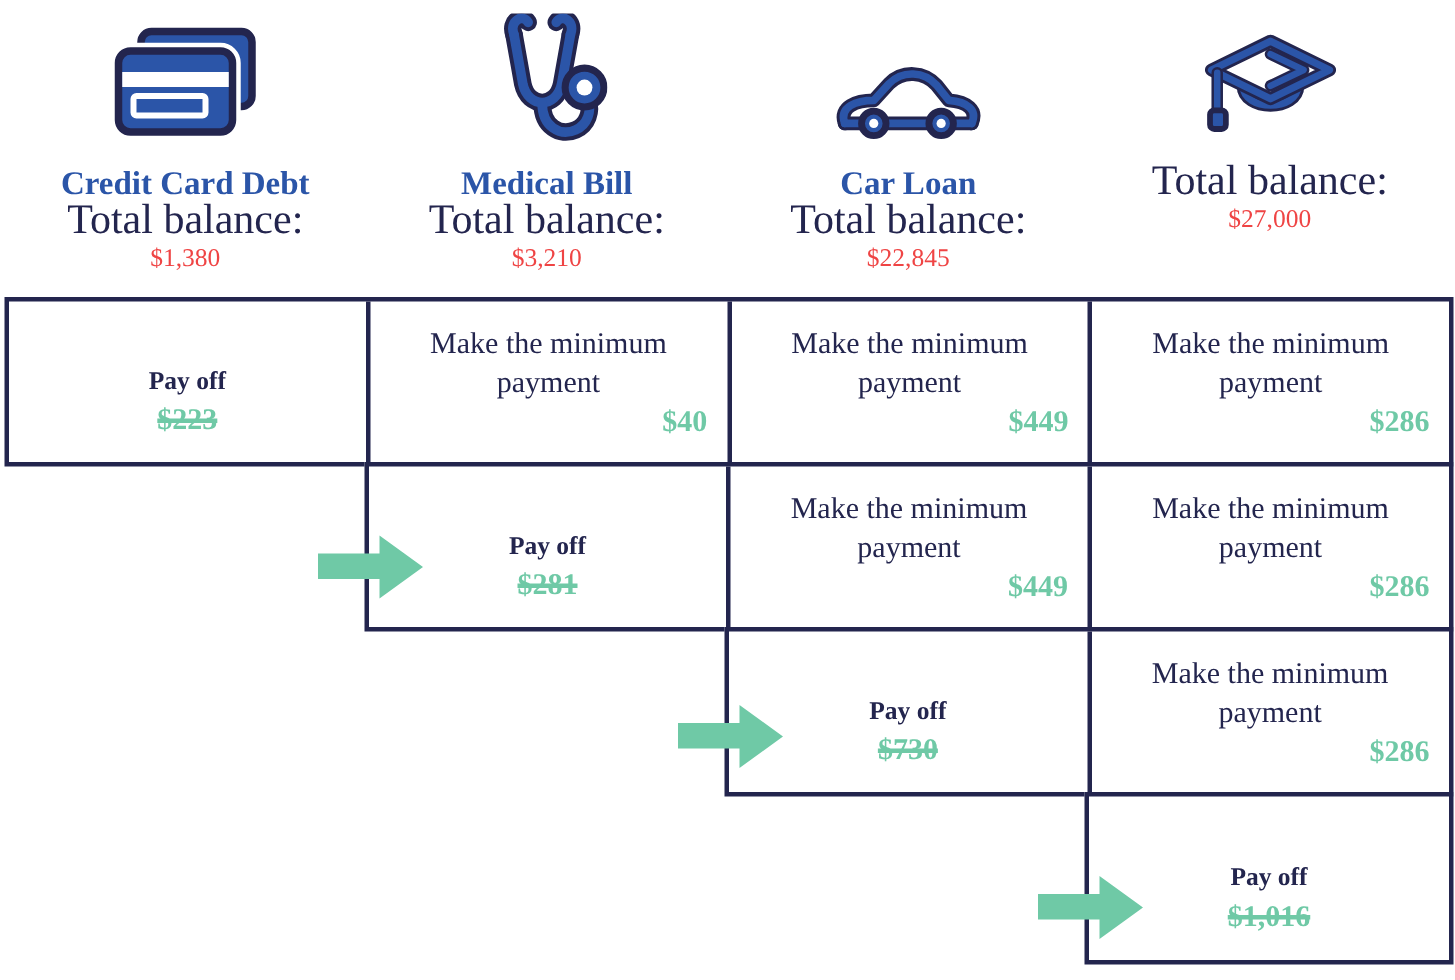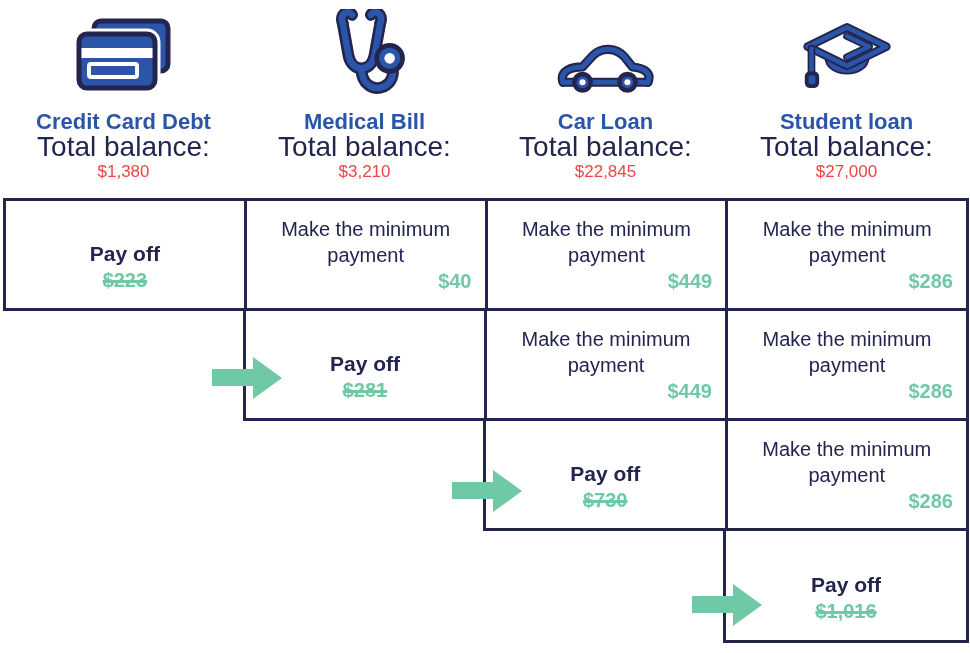--- a/index.html
+++ b/index.html
@@ -1,18 +1,18 @@
 <!DOCTYPE html>
 <html><head>
 <meta charset="utf-8">
 <style>
   html,body{margin:0;padding:0;background:#ffffff;}
   .canvas{
     position:relative;width:970px;height:653px;background:#ffffff;overflow:hidden;
-    font-family:Liberation Sans, sans-serif;color:#23254e;
+    font-family:Liberation Serif, serif;color:#23254e;
   }
   
   .headers{position:absolute;left:3px;top:0;width:964px;display:flex;}
   .col-header{width:241px;text-align:center;}
   .icon-box{height:104px;display:flex;align-items:center;justify-content:center;padding-top:4px;}
   .col-title{font-size:22px;line-height:24px;font-weight:bold;color:#2b55a8;margin-top:2px;}
   .balance-label{font-size:28px;line-height:25px;color:#23254e;}
   .balance{font-size:17px;line-height:25px;color:#ef4444;}
   
   .table{position:absolute;left:3px;top:198px;}
@@ -22,21 +22,21 @@
   .row.r2{width:726px;margin-left:240px;}
   .row.r3{width:486px;margin-left:480px;}
   .row.r4{width:246px;margin-left:720px;height:115px;}
   .cell{
     flex:1;box-sizing:border-box;display:flex;flex-direction:column;
     align-items:center;justify-content:center;text-align:center;
     font-size:20px;line-height:26px;padding:0 13px;
   }
   .cell + .cell{border-left:3px solid #23254e;align-items:flex-end;}
   .cell .cell-label{color:#23254e;}
-  .cell.payoff .cell-label{font-weight:bold;font-size:21px;margin-top:24px;}
+  .cell.payoff .cell-label{font-weight:bold;font-size:17px;margin-top:24px;}
   .cell .amount{color:#6fc9a6;font-weight:bold;}
   .cell.payoff .amount{text-decoration:line-through;text-decoration-thickness:3px;}
   
   .arrow{position:absolute;width:72px;height:46px;}
   .arrow.a2{left:212px;top:355px;}
   .arrow.a3{left:452px;top:468px;}
   .arrow.a4{left:692px;top:582px;}
 </style>
 </head>
 <body>
@@ -113,21 +113,20 @@
           <path d="M31,36 C31,54 69,54 69,36" fill="none" stroke="#2b55a8" stroke-width="5" stroke-linecap="round"></path>
           <path d="M50,5 L91,25 L50,45 L9,25 Z" fill="#ffffff" stroke="#23254e" stroke-width="9" stroke-linejoin="round"></path>
           <path d="M50,5 L91,25 L50,45 L9,25 Z" fill="none" stroke="#2b55a8" stroke-width="5" stroke-linejoin="round"></path>
           <path d="M50,14 L73,25 L50,36" fill="none" stroke="#23254e" stroke-width="8" stroke-linecap="round" stroke-linejoin="round"></path>
           <path d="M50,14 L73,25 L50,36" fill="none" stroke="#2b55a8" stroke-width="4.5" stroke-linecap="round" stroke-linejoin="round"></path>
           <path d="M13,27 L13,53" fill="none" stroke="#23254e" stroke-width="8" stroke-linecap="round"></path>
           <path d="M13,27 L13,53" fill="none" stroke="#2b55a8" stroke-width="4.5" stroke-linecap="round"></path>
           <rect x="8" y="53" width="11" height="13" rx="3" fill="#2b55a8" stroke="#23254e" stroke-width="4"></rect>
         </svg>
       </div>
-      <div class="col-title">Student loan</div>
       <div class="balance-label">Total balance:</div>
       <div class="balance">$27,000</div>
     </div>
   </div>
 
   <div class="table">
 
     <div class="row r1">
       <div class="cell payoff">
         <div class="cell-label">Pay off</div>

